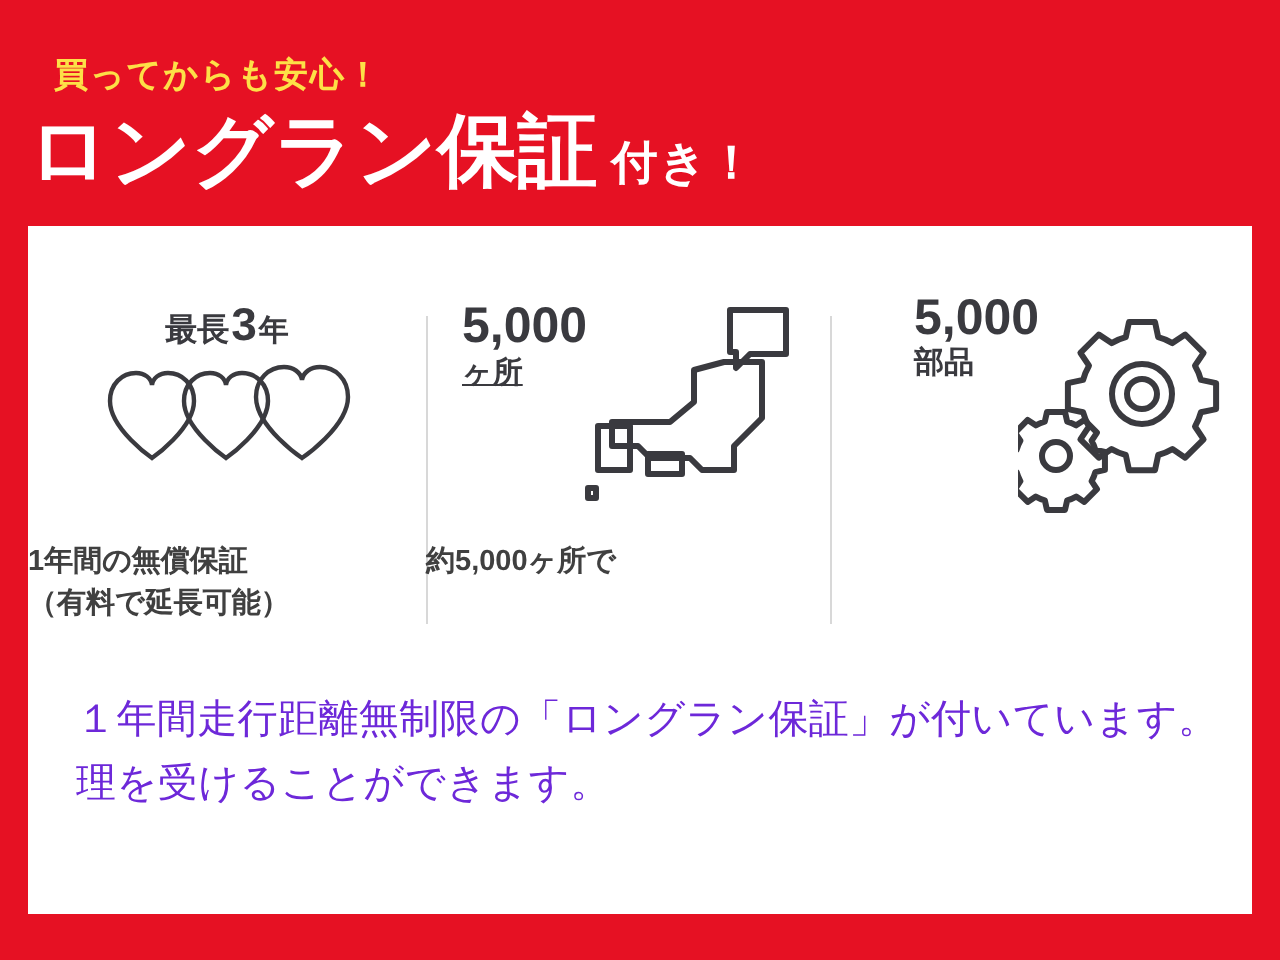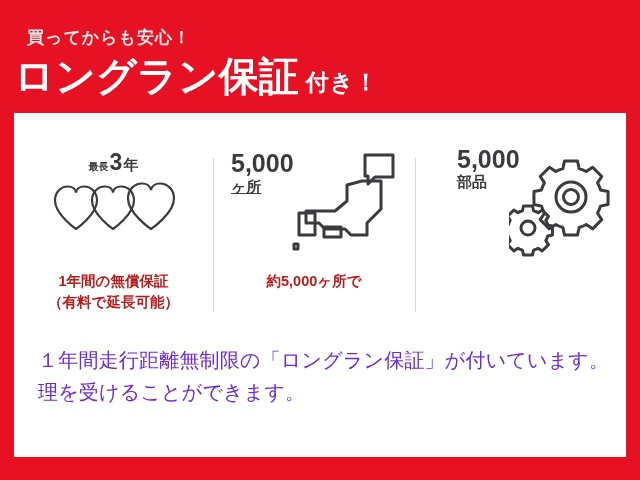--- a/index.html
+++ b/index.html
@@ -8,21 +8,21 @@
     background:#e61123;
     font-family:"Liberation Sans","DejaVu Sans",sans-serif;
     overflow:hidden;
   }
   .banner{position:relative;width:640px;height:480px;background:#e61123;}
 
   
   .header{position:absolute;left:0;top:0;width:640px;height:113px;}
   .kicker{
     position:absolute;left:27px;top:26px;
-    color:#e5e5e5;font-size:17px;font-weight:bold;
+    color:#fde047;font-size:17px;font-weight:bold;
     letter-spacing:1px;white-space:nowrap;
   }
   .headline{
     position:absolute;left:14px;top:56px;
     white-space:nowrap;color:#ffffff;line-height:1;
   }
   .headline .big{font-size:40px;font-weight:bold;letter-spacing:0px;vertical-align:baseline;}
   .headline .small{font-size:23px;font-weight:bold;letter-spacing:1px;margin-left:7px;vertical-align:baseline;}
 
   
@@ -39,31 +39,31 @@
   .col-3{left:401px;width:211px;}
   .divider{
     position:absolute;top:13px;width:1px;height:154px;background:#d8d8d8;
   }
   .div-1{left:199px;}
   .div-2{left:401px;}
 
   .icon-zone{position:relative;width:100%;height:122px;}
   .cap{
     position:absolute;left:0;top:126px;width:100%;
-    text-align:center;color:#b91c1c;
+    color:#404040;
     font-size:14.5px;font-weight:bold;line-height:1.42;
   }
   .cap .l{display:block;}
 
   
   .metric{position:absolute;color:#3a3a3f;font-weight:bold;white-space:nowrap;line-height:1;}
 
   
   .m1{left:0;top:6px;width:100%;text-align:center;}
-  .m1 .s{font-size:10px;letter-spacing:0px;}
+  .m1 .s{font-size:16px;letter-spacing:0px;}
   .m1 .n{font-size:23px;margin:0 1px;}
   .m1 .u{font-size:15px;}
 
   
   .m2{left:18px;top:6px;text-align:left;}
   .m2 .n{display:block;font-size:25px;letter-spacing:0px;}
   .m2 .u{display:block;font-size:15px;margin-top:3px;text-decoration:underline;}
 
   
   .m3{left:42px;top:2px;text-align:left;}

